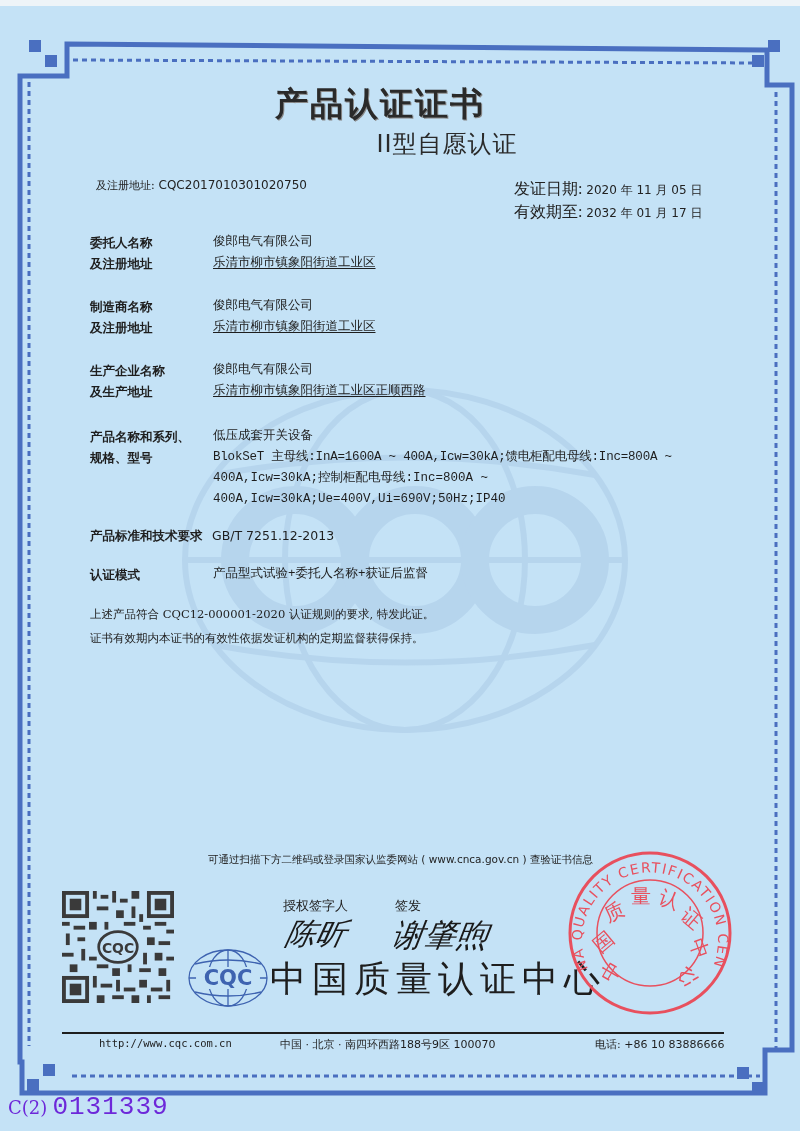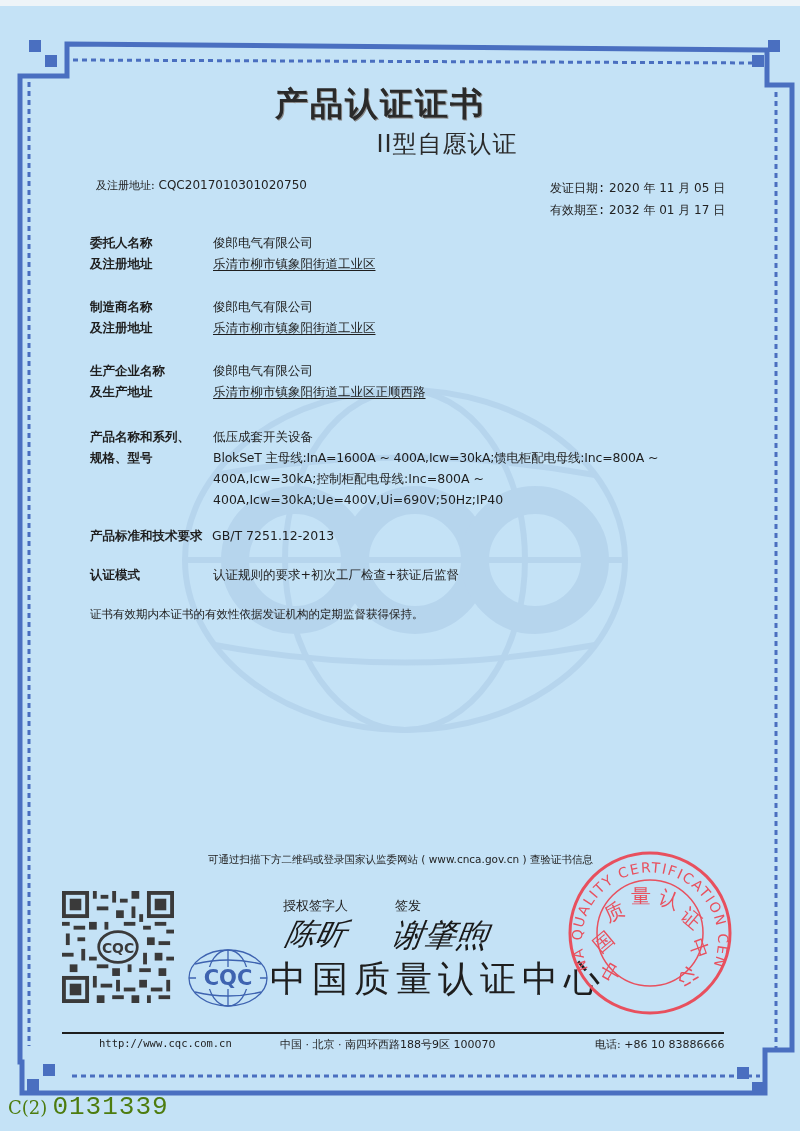--- a/index.html
+++ b/index.html
@@ -25,25 +25,25 @@
     font-size: 24px; color: #2a2a2a; letter-spacing: 1px; padding-left: 47px;
   }
 
   .meta-left {
     position: absolute; left: 96px; top: 178px; font-size: 12px; color: #222;
   }
   .meta-left .k { font-family: "DejaVu Serif", serif; font-size: 11px; }
   .meta-right {
     position: absolute; left: 514px; top: 178px; font-size: 12px; line-height: 21px; color: #222;
   }
-  .meta-right .k { font-family: Liberation Mono, monospace; font-size: 12px; margin-left: 36px; }
+  .meta-right .k { font-family: Liberation Serif, serif; font-size: 16px; }
 
   .field { position: absolute; font-size: 12.5px; line-height: 21px; color: #1e1e1e; }
   .lbl { left: 90px; font-weight: bold; }
-  .val { left: 213px; }
+  .val { left: 213px; font-family: Liberation Mono, monospace; }
   .ul { text-decoration: underline; text-decoration-thickness: 1px; text-underline-offset: 2px; }
 
   .notes { position: absolute; left: 90px; top: 602px; font-family: "DejaVu Serif", serif; font-size: 11.5px; line-height: 24px; color: #222; }
 
   .watermark { position: absolute; left: 175px; top: 380px; width: 460px; height: 360px; opacity: 0.18; }
 
   .verify {
     position: absolute; left: 208px; top: 853px; font-size: 10.5px; color: #222;
   }
 
@@ -56,21 +56,21 @@
   .org-name { position: absolute; left: 270px; top: 955px; font-size: 36px; letter-spacing: 6px; color: #1e1e1e; }
 
   .seal { position: absolute; left: 565px; top: 848px; width: 170px; height: 170px; }
 
   .footer-line { position: absolute; left: 62px; top: 1032px; width: 662px; height: 2px; background: #1e1e1e; }
   .footer { position: absolute; top: 1037px; font-size: 11px; color: #1e1e1e; }
   .footer.url { left: 62px; font-family: "DejaVu Sans Mono", monospace; font-size: 10.5px; margin-left: 37px; }
   .footer.addr { left: 280px; }
   .footer.tel { left: 595px; }
 
-  .serial { position: absolute; left: 8px; top: 1092px; color: #4d7c0f; }
+  .serial { position: absolute; left: 8px; top: 1092px; color: #6d28d9; }
   .serial .c { font-family: "DejaVu Serif", serif; font-size: 18px; }
   .serial .n { font-family: "Liberation Mono", monospace; font-size: 26px; letter-spacing: 1px; }
 </style>
 </head>
 <body>
 
 <div class="top-strip"></div>
 
 <svg class="frame" viewBox="0 0 800 1131">
   <g fill="none" stroke="#4a6fc0" stroke-width="5">
@@ -148,23 +148,24 @@
 <div class="field lbl" style="top:447px">规格、型号</div>
 <div class="field val" style="top:426px">低压成套开关设备</div>
 <div class="field val" style="top:447px; letter-spacing:-0.2px">BlokSeT  主母线:InA=1600A ~ 400A,Icw=30kA;馈电柜配电母线:Inc=800A ~</div>
 <div class="field val" style="top:468px">400A,Icw=30kA;控制柜配电母线:Inc=800A ~</div>
 <div class="field val" style="top:489px">400A,Icw=30kA;Ue=400V,Ui=690V;50Hz;IP40</div>
 
 <div class="field lbl" style="top:525px">产品标准和技术要求</div>
 <div class="field" style="top:525px; left:212px">GB/T 7251.12-2013</div>
 
 <div class="field lbl" style="top:564px">认证模式</div>
-<div class="field val" style="top:564px">认证规则的要求+初次工厂检查+获证后监督</div>
+<div class="field val" style="top:564px">产品型式试验+委托人名称+获证后监督</div>
 
 <div class="notes">
+  <div>上述产品符合 CQC12-000001-2020 认证规则的要求, 特发此证。</div>
   <div>证书有效期内本证书的有效性依据发证机构的定期监督获得保持。</div>
 </div>
 
 <div class="verify">可通过扫描下方二维码或登录国家认监委网站 ( www.cnca.gov.cn ) 查验证书信息</div>
 
 <svg class="qr" viewBox="0 0 29 29">
   <rect width="29" height="29" fill="#c4e2f6"></rect>
   <g fill="#3a3a3a">
     <rect x="0" y="0" width="7" height="7"></rect>
       <rect x="1" y="1" width="5" height="5" fill="#c4e2f6"></rect>

